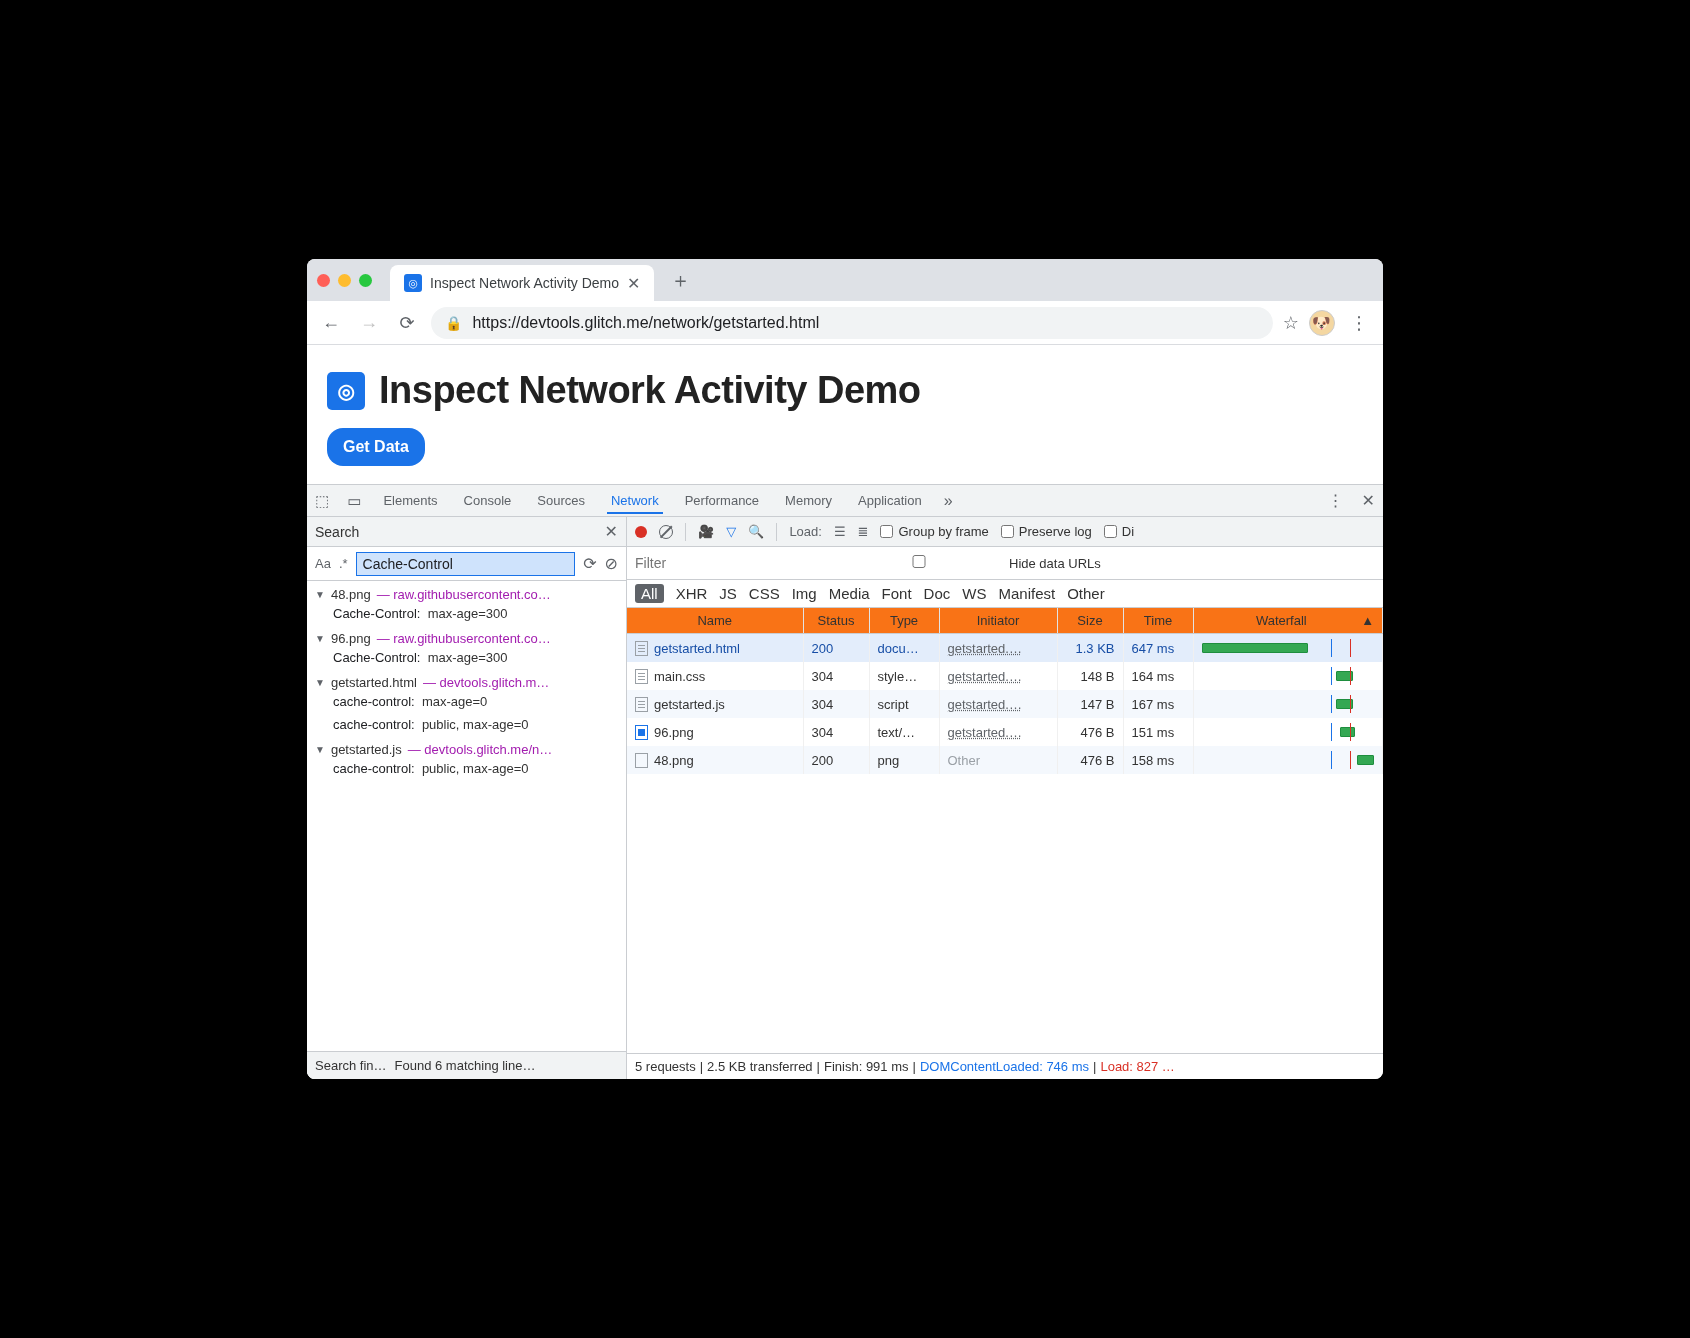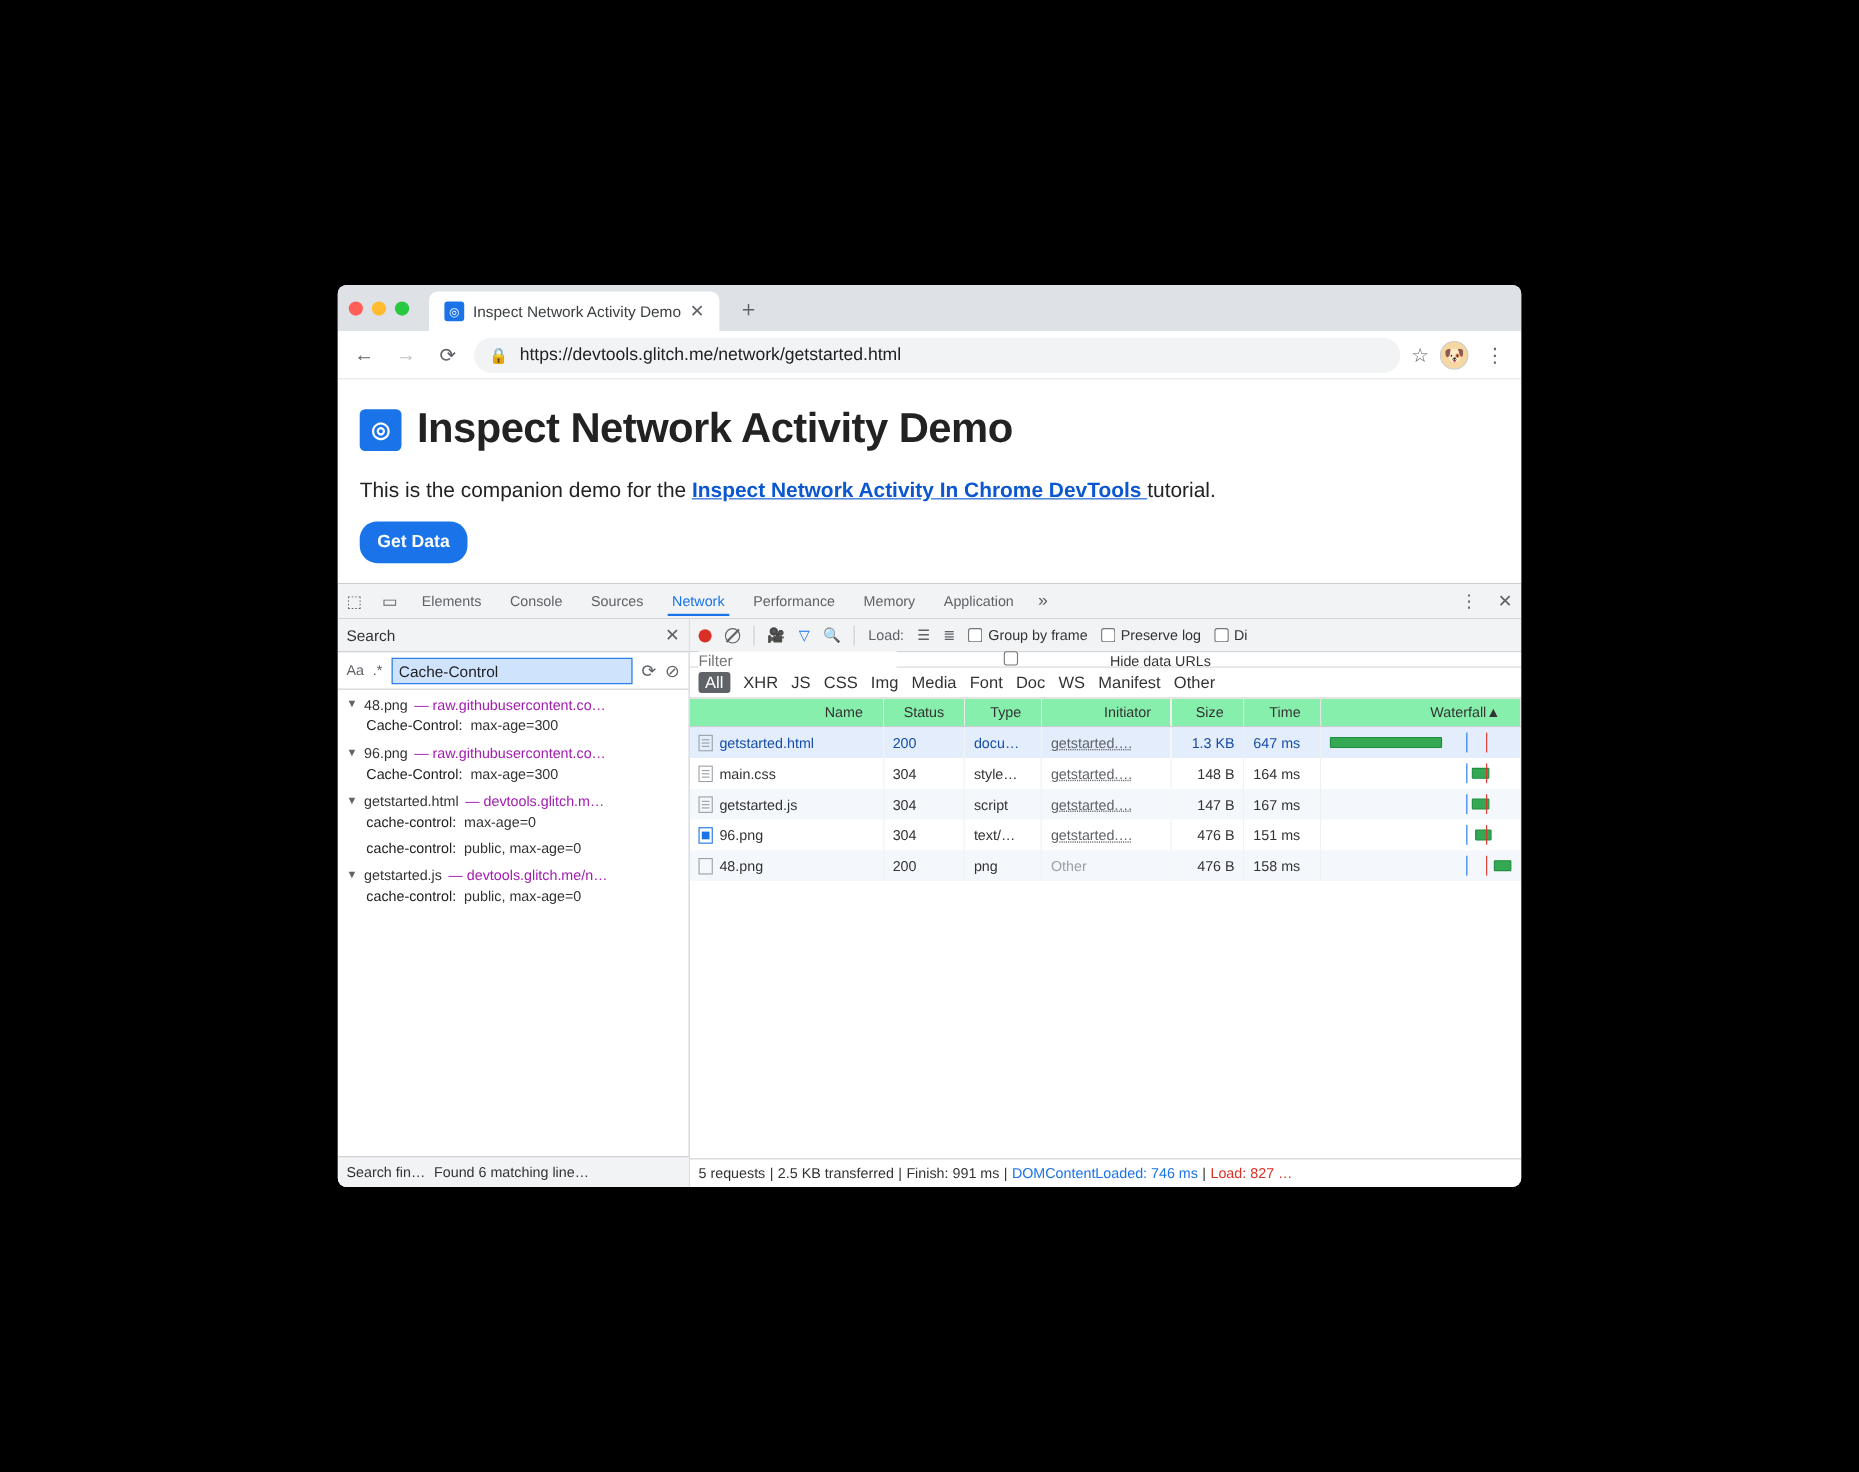--- a/index.html
+++ b/index.html
@@ -182,34 +182,34 @@
   }
   .np-bar .rec{ width:12px;height:12px;border-radius:50%;background:#d93025;display:inline-block; }
   .np-bar .clear{ width:14px;height:14px;border:1.5px solid #5f6368;border-radius:50%;position:relative; }
   .np-bar .clear::after{content:"";position:absolute;width:16px;height:1.5px;background:#5f6368;top:5px;left:-2px;transform:rotate(-45deg);}
   .np-bar .vbar{ width:1px;height:18px;background:#cacdd1; }
   .np-bar .funnel{ color:#1a73e8; }
   .np-bar .search-i{ color:#1a73e8; }
   .np-bar .chk{ display:flex;align-items:center;gap:5px;color:#333; }
   .np-bar input[type=checkbox]{ width:13px;height:13px; }
   .np-filter{
-    height:14px;border-bottom:1px solid #cacdd1;background:#fff;
+    height:33px;border-bottom:1px solid #cacdd1;background:#fff;
     display:flex;align-items:center;padding:0 8px;gap:14px;font-size:13px;color:#5f6368;
   }
   .np-filter input{ border:none;outline:none;font-size:14px;color:#9aa0a6;width:180px; }
   .np-types{
     height:28px;border-bottom:1px solid #cacdd1;background:#fff;
     display:flex;align-items:center;padding:0 8px;gap:12px;font-size:15px;color:#333;
   }
   .np-types .all{ background:#5f6368;color:#fff;padding:1px 6px;border-radius:3px; }
   .np-grid{ flex:1; overflow:auto; }
   table{ width:100%; border-collapse:collapse; font-size:13px; }
   thead th{
-    background:#86efac;border-bottom:1px solid #cacdd1;border-right:1px solid #e3e3e3;
-    padding:5px 18px;text-align:right;font-weight:400;color:#333;position:sticky;top:0;
+    background:#f97316;border-bottom:1px solid #cacdd1;border-right:1px solid #e3e3e3;
+    padding:5px 8px;text-align:center;font-weight:400;color:#333;position:sticky;top:0;
   }
   tbody td{ padding:5px 8px;border-right:1px solid #f0f0f0;white-space:nowrap;overflow:hidden;text-overflow:ellipsis; }
   tbody tr:nth-child(odd){ background:#f4f8fd; }
   tbody tr.sel{ background:#e3edfb;color:#174ea6; }
   .initiator{ color:#5f6368;text-decoration:underline dotted; }
   .initiator.other{ color:#9aa0a6;text-decoration:none; }
   .ficon{ width:13px;height:15px;border:1px solid #9aa0a6;display:inline-block;margin-right:6px;vertical-align:-3px;position:relative; }
   .ficon::before{content:"";position:absolute;left:2px;right:2px;top:3px;height:1px;background:#9aa0a6;box-shadow:0 3px 0 #9aa0a6,0 6px 0 #9aa0a6;}
   .ficon.img{ border-color:#1a73e8; }
   .ficon.img::before{ background:#1a73e8;box-shadow:none;height:7px;top:3px; }
@@ -262,23 +262,20 @@
     <div class="star-icon">☆</div>
     <div class="avatar">🐶</div>
     <div class="toolbar-btn">⋮</div>
   </div>
 
   <div class="page">
     <h1>
       <span class="page-favicon">◎</span>
       <span>Inspect Network Activity Demo</span>
     </h1>
-    <p>
-      <span>This is the companion demo for the </span><a href="#">Inspect Network Activity In Chrome DevTools </a><span>tutorial.</span>
-    </p>
     <button class="get-data-btn">Get Data</button>
   </div>
 
   <div class="devtools">
     <div class="dt-tabs">
       <span class="dt-icon" style="font-size:15px">⬚</span>
       <span class="dt-icon" style="font-size:15px">▭</span>
       <span class="dt-tab">Elements</span>
       <span class="dt-tab">Console</span>
       <span class="dt-tab">Sources</span>

